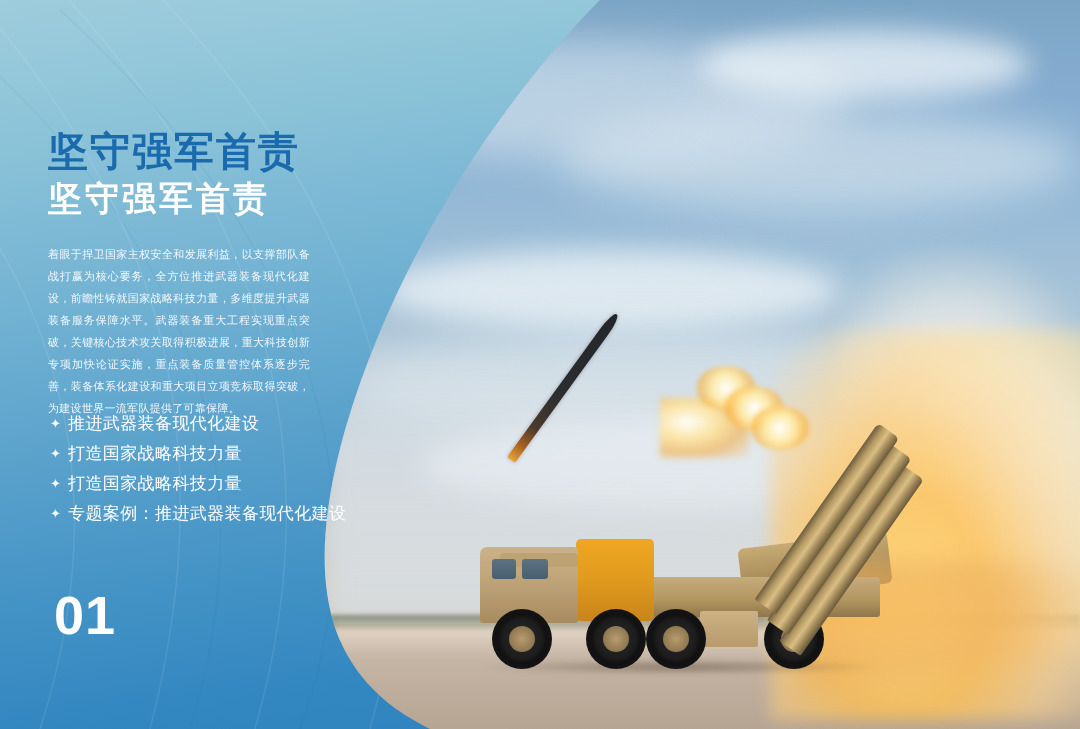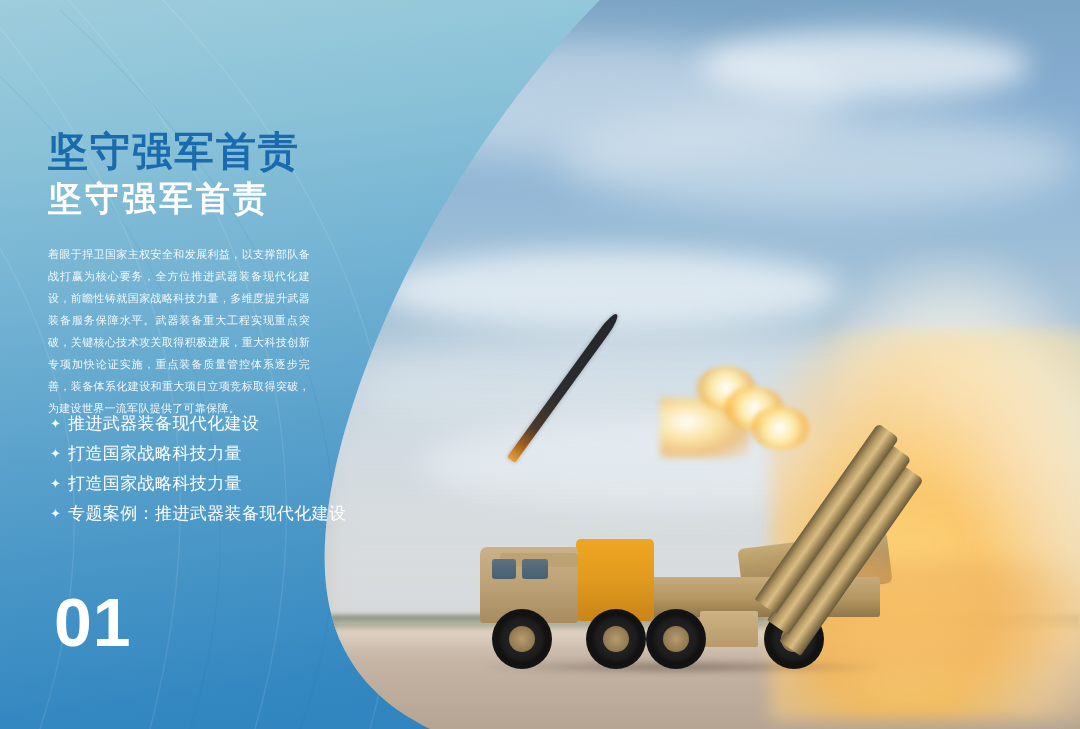--- a/index.html
+++ b/index.html
@@ -184,21 +184,21 @@
   .bullets { position:absolute; left:42px; top:408px; width:330px; }
   .bullet { display:flex; align-items:center; height:30px; }
   .bullet .mark {
     width:18px; flex:0 0 18px; color:#ffffff; font-size:13px; line-height:1;
     text-align:left; opacity:.95;
   }
   .bullet .blabel { font-size:17px; color:#ffffff; letter-spacing:.4px; }
 
   .bignum {
     position:absolute; left:46px; top:588px;
-    font-size:68px; font-weight:700; color:#ffffff; letter-spacing:1px; line-height:1;
+    font-size:54px; font-weight:700; color:#ffffff; letter-spacing:1px; line-height:1;
   }
 </style>
 </head>
 <body>
 
 <div id="page">
 
   <div class="arcs">
     <svg viewBox="0 0 1080 729" preserveAspectRatio="none" aria-hidden="true">
       <g fill="none" stroke="#ffffff" stroke-opacity="0.10" stroke-width="1.4">

